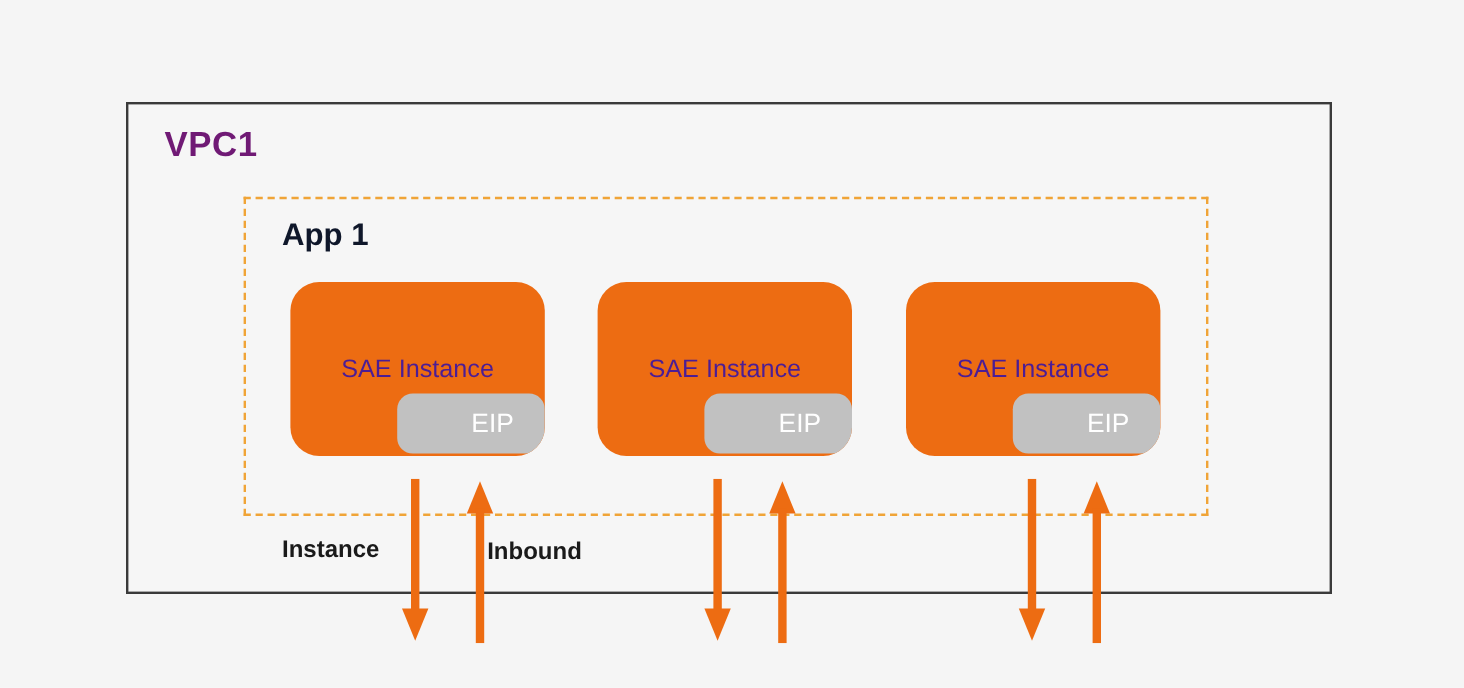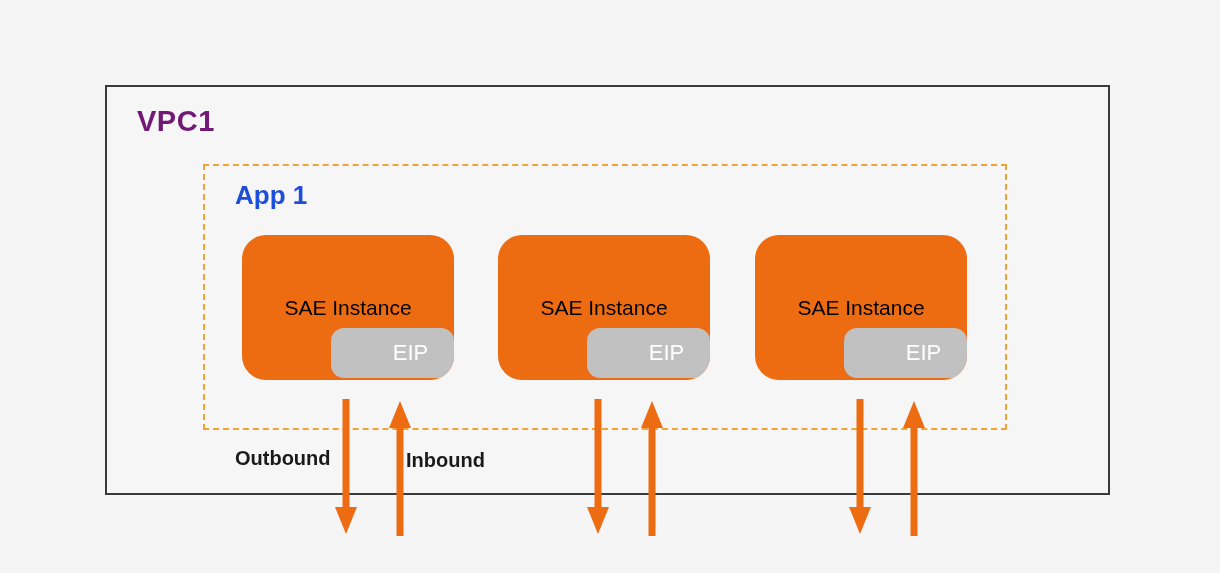--- a/index.html
+++ b/index.html
@@ -42,21 +42,21 @@
     height: 262px;
     border: 2px dashed #f0a437;
     box-sizing: content-box;
   }
   .app-label {
     position: absolute;
     left: 30px;
     top: 14px;
     font-size: 26px;
     font-weight: bold;
-    color: #1d4ed8;
+    color: #0f172a;
   }
   .instance {
     position: absolute;
     top: 69px;
     width: 212px;
     height: 145px;
     background: #ed6c12;
     border-radius: 24px;
     overflow: hidden;
   }
@@ -65,21 +65,21 @@
   .instance.i2 { left: 550px; }
   .instance-label {
     position: absolute;
     left: 0;
     right: 0;
     top: 0;
     bottom: 0;
     display: flex;
     align-items: center;
     justify-content: center;
-    color: #000000;
+    color: #4c1d95;
     font-size: 21px;
     font-weight: 400;
   }
   .eip-badge {
     position: absolute;
     right: 0;
     bottom: 2px;
     width: 87px;
     height: 50px;
     background: #c1c1c1;
@@ -134,21 +134,21 @@
         <div class="eip-badge">EIP</div>
       </div>
 
       <div class="instance i2">
         <div class="instance-label">SAE Instance</div>
         <div class="eip-badge">EIP</div>
       </div>
     </div>
   </div>
 
-  <div class="flow-label outbound">Outbound</div>
+  <div class="flow-label outbound">Instance</div>
   <div class="flow-label inbound">Inbound</div>
 
   <div class="arrow d0">
     <svg width="24" height="137" viewBox="0 0 24 137">
         <rect x="8.5" y="0" width="7" height="112" fill="#ed6c12"></rect>
         <polygon points="1,108 23,108 12,135" fill="#ed6c12"></polygon>
       </svg>
   </div>
   <div class="arrow d1">
     <svg width="24" height="137" viewBox="0 0 24 137">

